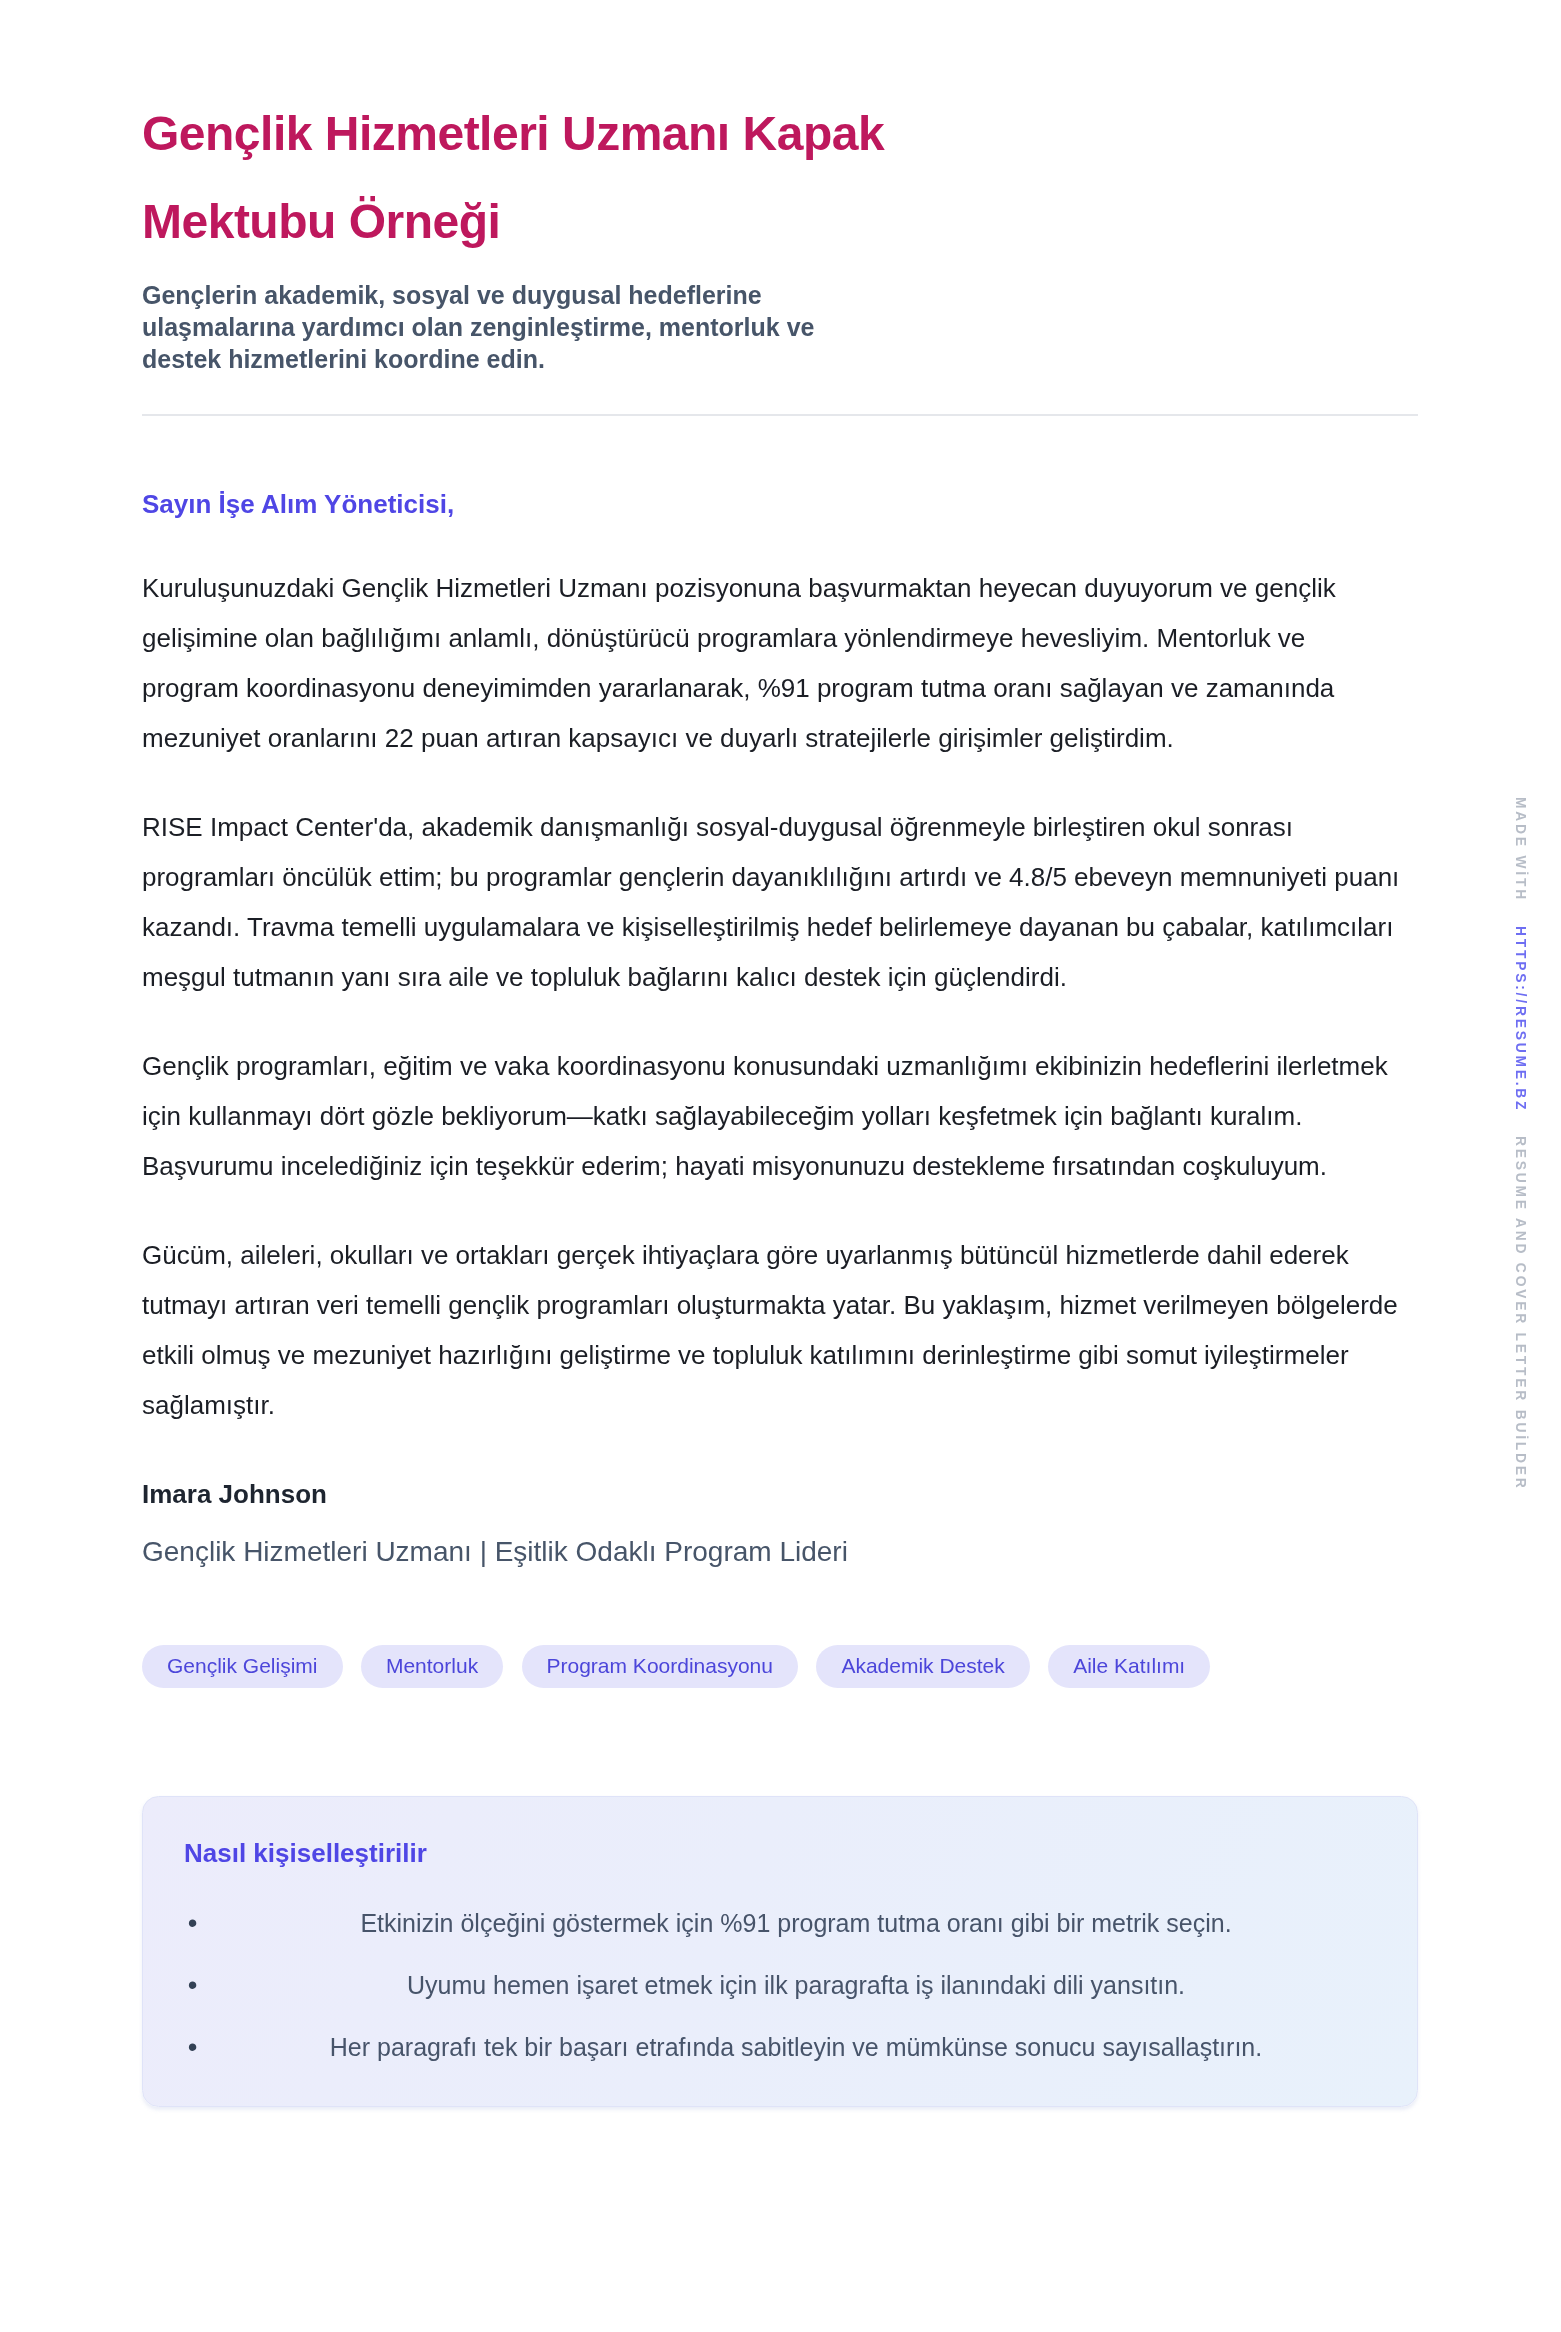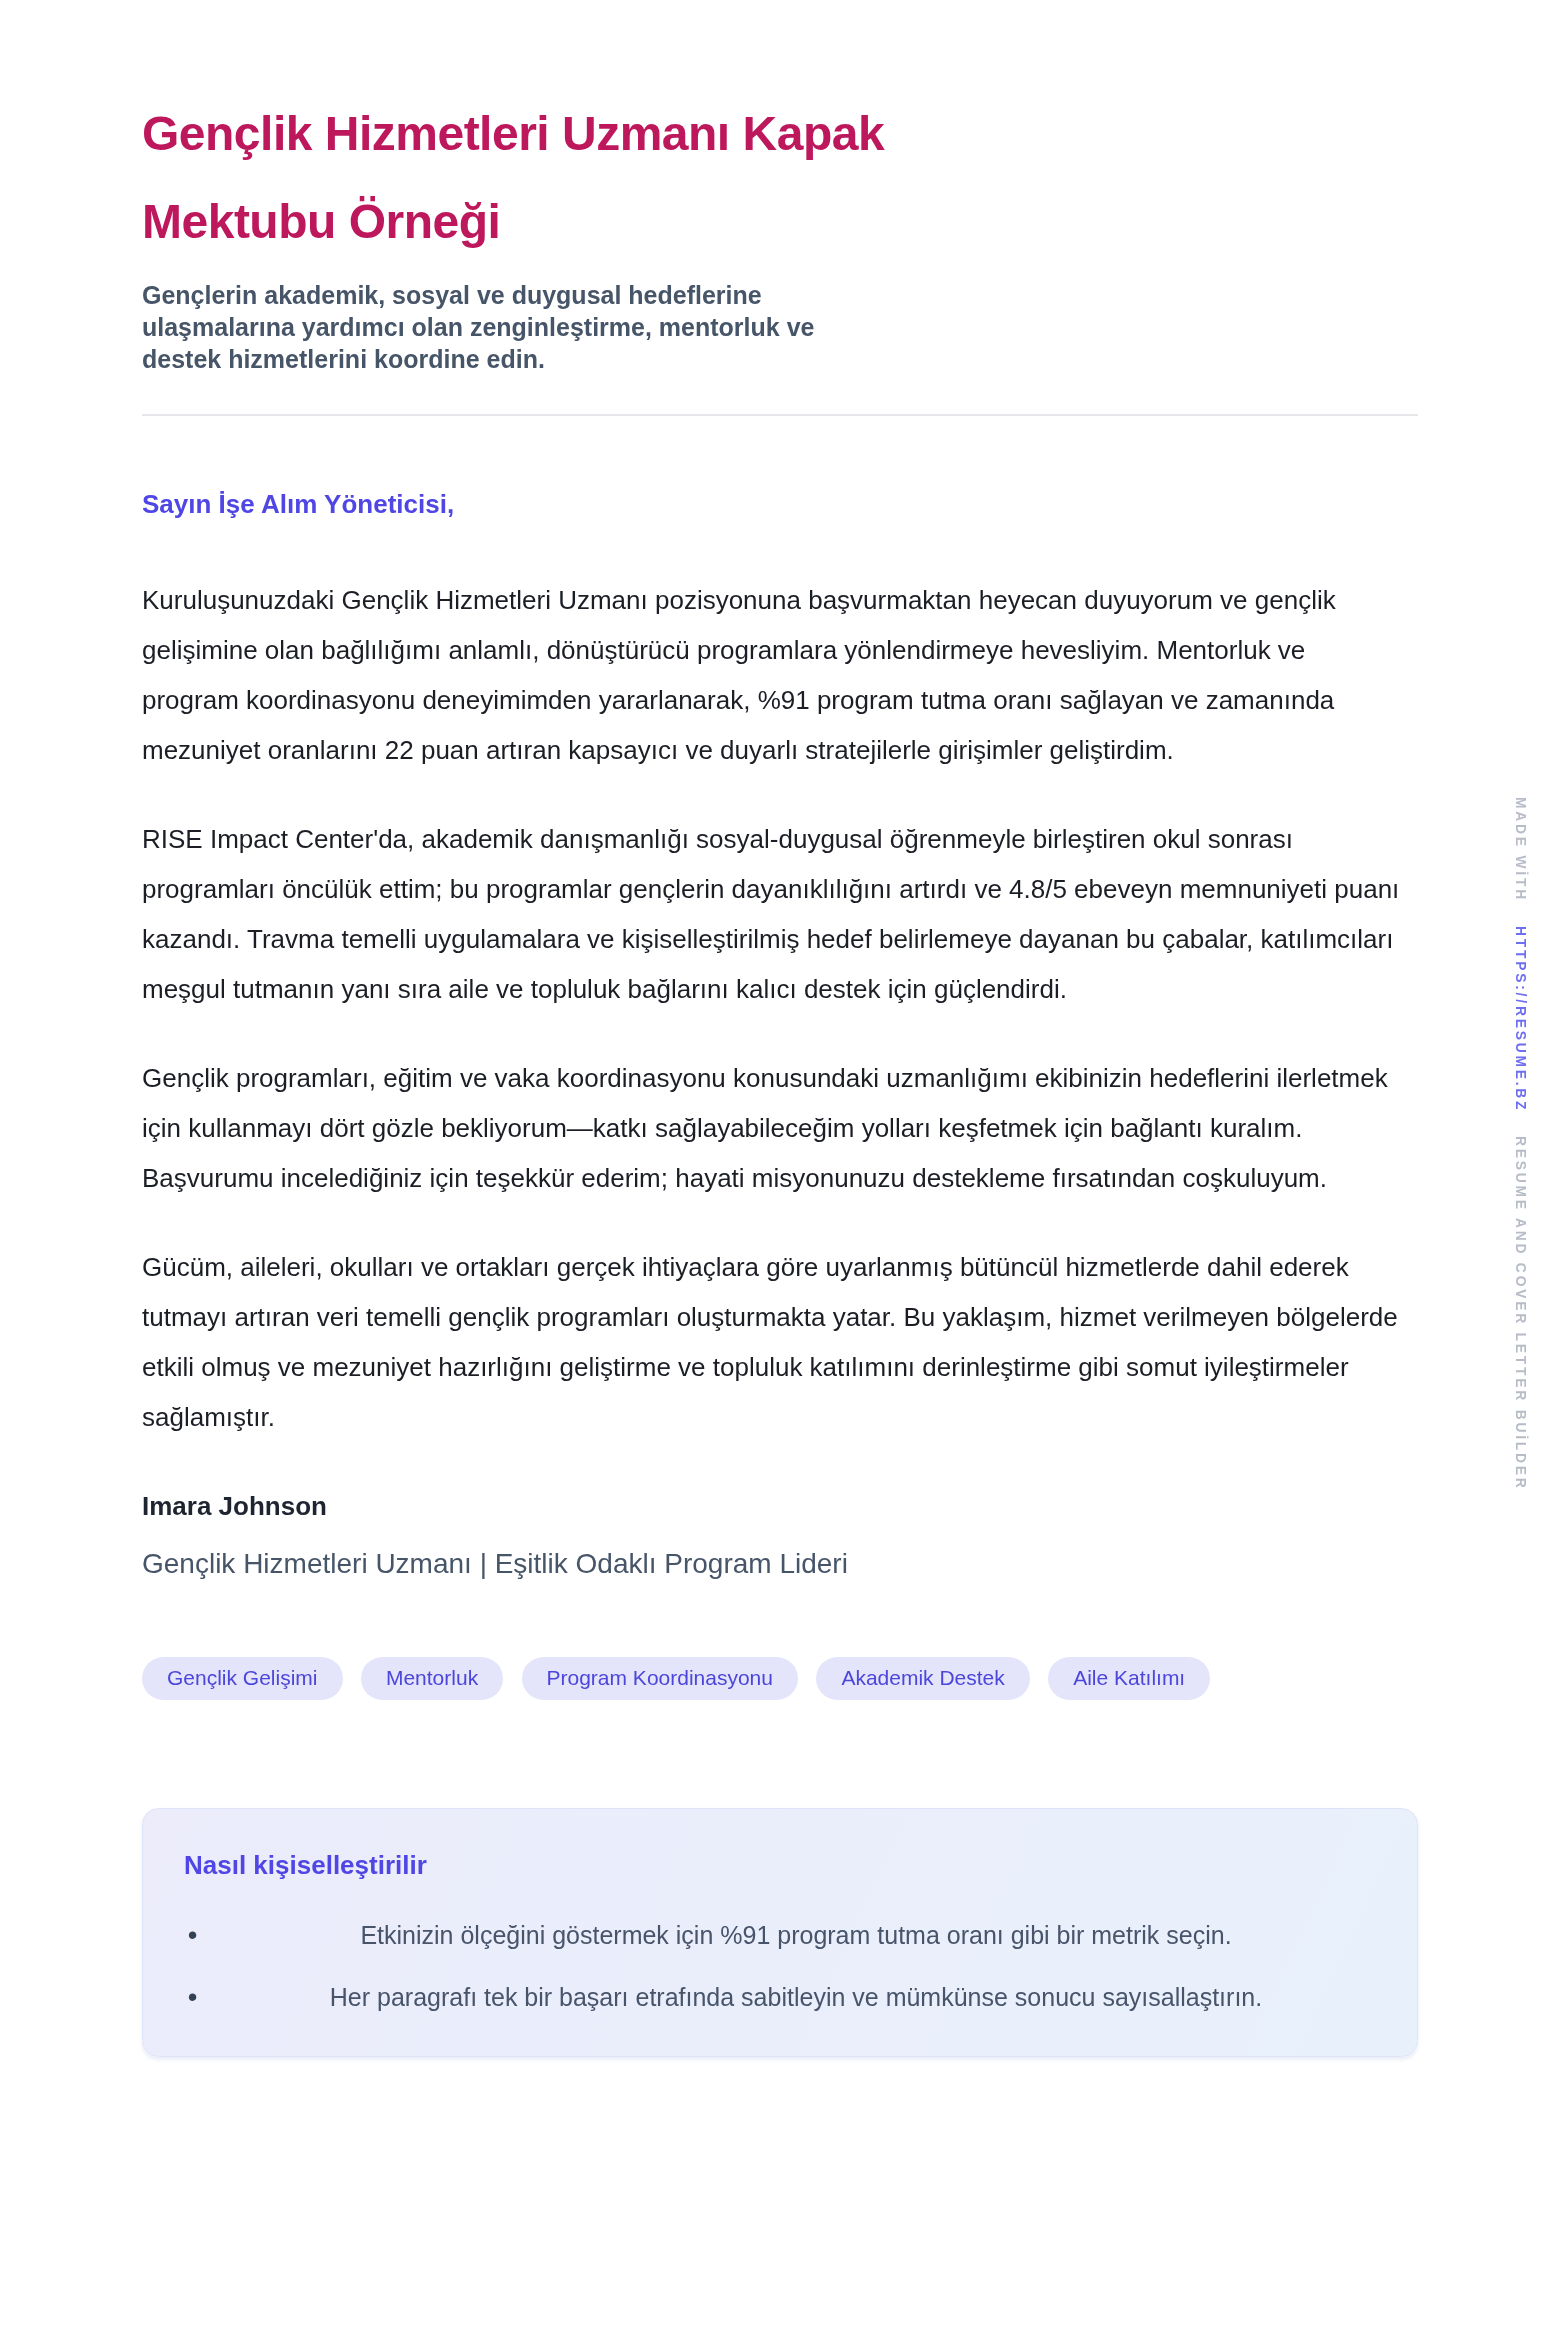--- a/index.html
+++ b/index.html
@@ -23,21 +23,21 @@
     margin-top: 13px; font-size: 25px; line-height: 32px;
     font-weight: 700; color: #475569; max-width: 716px;
   }
   .meta { text-align: right; font-size: 19px; line-height: 28.5px; color: #44566a; max-width: 404px; flex-shrink: 0; padding-top: 5.5px; }
   .meta .b { font-weight: 700; color: #3b4d61; }
   .meta a { color: #44566a; text-decoration: none; display: inline-block; }
 
   .divider { border: 0; height: 1.8px; background: #e5e7eb; margin-top: 39px; }
 
   
-  .greeting { margin: 70px 0 52px; font-size: 26px; line-height: 37px; font-weight: 700; color: #4f46e5; }
+  .greeting { margin: 70px 0 40px; font-size: 26px; line-height: 37px; font-weight: 700; color: #4f46e5; }
   .para { font-size: 26px; line-height: 50px; color: #1b1e25; margin-bottom: 39px; max-width: 1260px; }
   .sig-name { margin-top: 46px; font-size: 26px; line-height: 37px; font-weight: 700; color: #1e2530; }
   .sig-role { margin-top: 20px; font-size: 28px; line-height: 37px; color: #475569; }
 
   
   .tags { margin-top: 75px; display: flex; flex-wrap: wrap; gap: 18.4px; }
   .tag {
     display: inline-flex; align-items: center;
     height: 43px; padding: 16px 25px; border-radius: 22px;
     background: #e4e4fb; color: #4c46da;
@@ -111,18 +111,19 @@
     <span class="tag">Mentorluk</span>
     <span class="tag">Program Koordinasyonu</span>
     <span class="tag">Akademik Destek</span>
     <span class="tag">Aile Katılımı</span>
   </div>
 
   <div class="tips-box">
     <h2 class="tips-heading">Nasıl kişiselleştirilir</h2>
     <ul class="tips-list">
       <li>Etkinizin ölçeğini göstermek için %91 program tutma oranı gibi bir metrik seçin.</li>
+      <li>Uyumu hemen işaret etmek için ilk paragrafta iş ilanındaki dili yansıtın.</li>
       <li>Her paragrafı tek bir başarı etrafında sabitleyin ve mümkünse sonucu sayısallaştırın.</li>
     </ul>
   </div>
 
 </div>
 
 
 </body></html>

